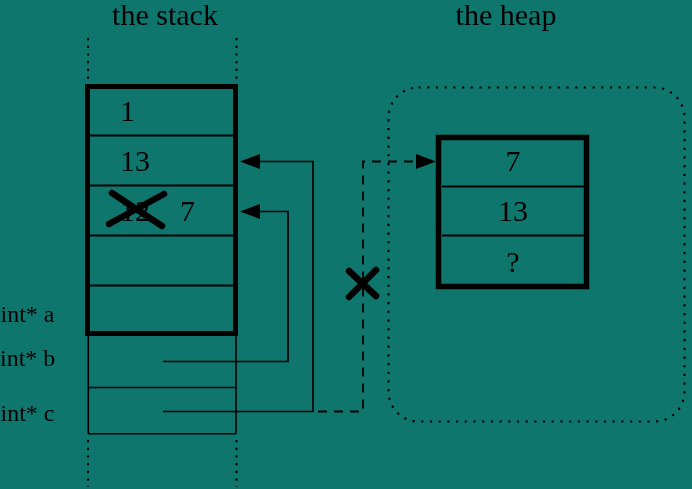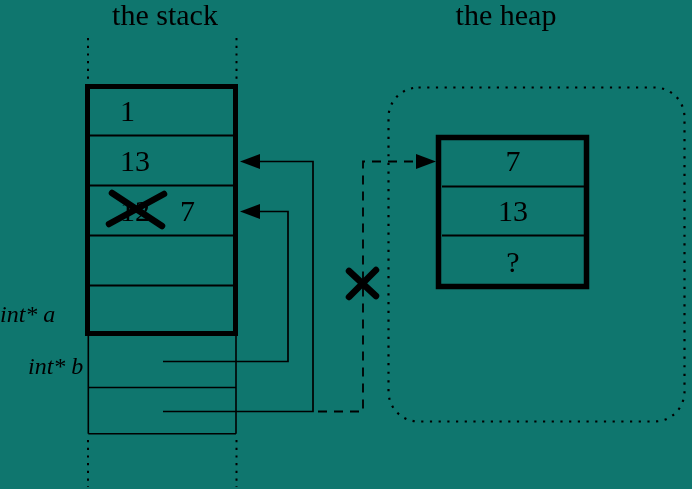--- a/index.html
+++ b/index.html
@@ -15,42 +15,43 @@
     position:absolute;left:92px;width:140px;height:48px;
     display:flex;align-items:center;box-sizing:border-box;
     padding-left:28px;font-size:30px;
   }
   .heap-cell{
     position:absolute;left:444px;width:138px;height:48px;
     display:flex;align-items:center;justify-content:center;font-size:30px;
   }
   .var-label{
     position:absolute;left:0;width:55px;height:30px;line-height:30px;
-    text-align:left;font-size:24px;white-space:nowrap;font-style:italic;
+    text-align:center;font-size:24px;white-space:nowrap;
   }
   .new-val{margin-left:30px;}
   svg.overlay{position:absolute;left:0;top:0;pointer-events:none;}
 </style>
 </head>
 <body>
 
 <div class="canvas">
 
   <div class="fig-title" style="left:65px;">the stack</div>
   <div class="fig-title" style="left:406px;">the heap</div>
 
   <div class="stack-cell" style="top:87px;">1</div>
   <div class="stack-cell" style="top:137px;">13</div>
   <div class="stack-cell" style="top:187px;">
     <span>12</span>
     <span class="new-val">7</span>
   </div>
 
   <div class="var-label" style="top:299px;">int* a</div>
-  <div class="var-label" style="top:351px;padding-left:28px;">int* b</div>
+  <div class="var-label" style="top:343px;">int* b</div>
+  <div class="var-label" style="top:398px;">int* c</div>
 
   <div class="heap-cell" style="top:137px;">7</div>
   <div class="heap-cell" style="top:188px;height:46px;">13</div>
   <div class="heap-cell" style="top:237px;height:50px;">?</div>
 
   <svg class="overlay" width="692" height="489" viewBox="0 0 692 489">
     <g stroke="#000000" fill="none">
 
       <g stroke-width="2" stroke-dasharray="2.2 5.5">
         <line x1="88" y1="38" x2="88" y2="81"></line>

